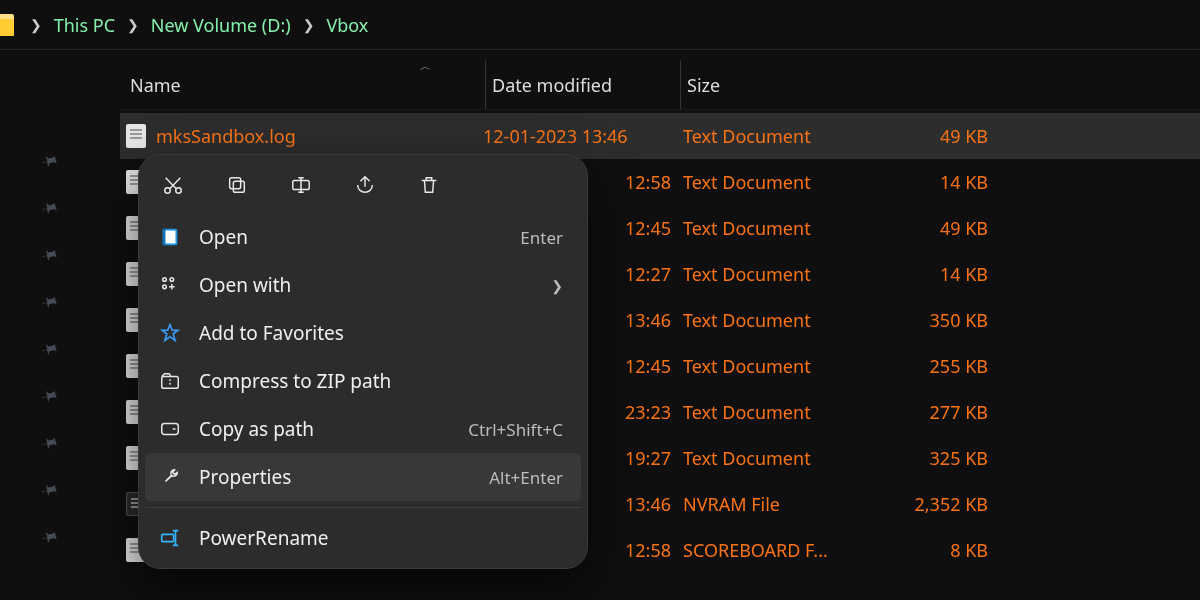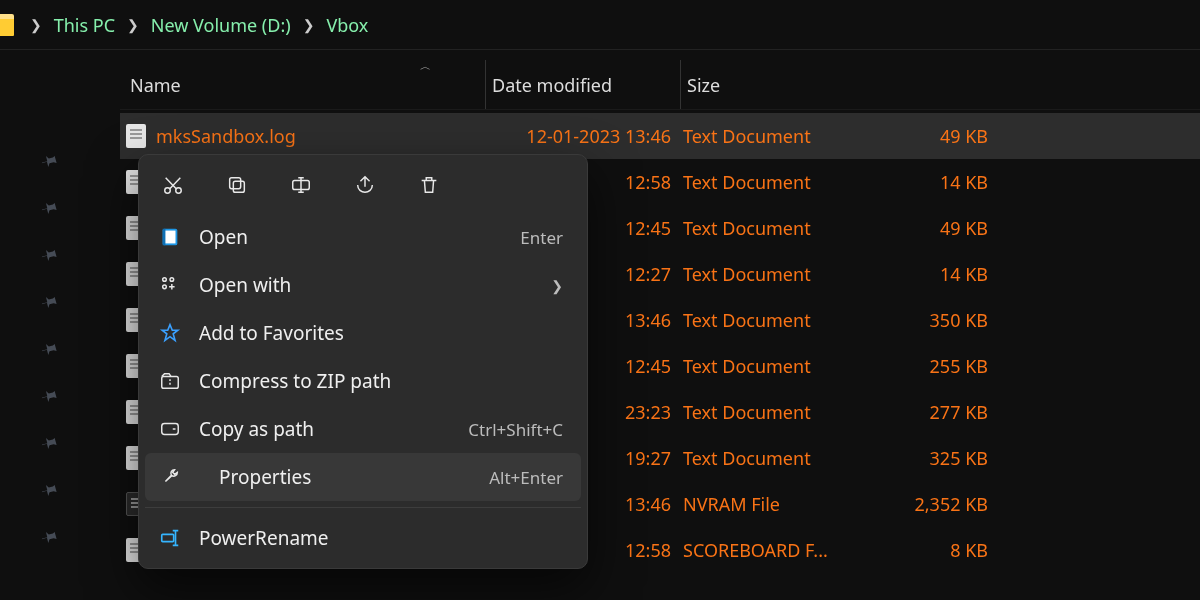--- a/index.html
+++ b/index.html
@@ -26,26 +26,26 @@
   .rows { position:absolute; left:120px; top:113px; right:0; }
   .row { display:grid; grid-template-columns:363px 200px 200px 115px; align-items:center; height:46px; color:#f97316; font-size:18px; }
   .row.sel { background:#2d2d2d; }
   .name-cell { display:flex; align-items:center; gap:10px; overflow:hidden; white-space:nowrap; }
   .file-ico { width:20px; height:24px; background:#e6e6e6; border-radius:2px; position:relative; flex:none; margin-left:6px; }
   .file-ico.dark { background:#2b2b2b; border:1px solid #555; }
   .file-ico::before { content:""; position:absolute; left:4px; right:4px; top:5px; height:2px; background:#999; box-shadow:0 4px 0 #999, 0 8px 0 #999; }
   .size-cell { text-align:right; padding-right:10px; }
 
   
-  .menu { position:absolute; left:138px; top:154px; width:450px; background:#2c2c2c; border:1px solid #3a3a3a; border-radius:10px; padding:10px 6px 6px 6px; box-shadow:0 20px 50px rgba(0,0,0,.6); }
+  .menu { position:absolute; left:138px; top:154px; width:450px; background:#2c2c2c; border:1px solid #3a3a3a; border-radius:22px; padding:10px 6px 6px 6px; box-shadow:0 20px 50px rgba(0,0,0,.6); }
   .menu-icons { display:flex; gap:32px; padding:6px 8px 14px 12px; }
   .mi { width:32px; height:28px; display:flex; align-items:center; justify-content:center; color:#e8e8e8; cursor:pointer; }
   .mi svg { width:22px; height:22px; stroke:#e8e8e8; fill:none; stroke-width:1.6; }
   .menu-item { display:flex; align-items:center; height:48px; padding:0 18px 0 12px; border-radius:6px; cursor:pointer; font-size:19px; }
-  .menu-item:hover, .menu-item.hover { background:#383838;gap:20px; }
+  .menu-item:hover, .menu-item.hover { background:#383838; }
   .menu-item .mico { width:26px; height:26px; margin-right:16px; display:flex; align-items:center; justify-content:center; }
   .menu-item .mico svg { width:22px; height:22px; }
   .menu-item .lbl { flex:1; color:#efefef; }
   .menu-item .short { color:#bcbcbc; font-size:17px; }
   .menu-sep { height:1px; background:#3d3d3d; margin:6px 0; }
   .chev-right { color:#bcbcbc; font-size:14px; }
 </style>
 </head>
 <body>
 
@@ -115,21 +115,21 @@
   <div class="col-sep">Date modified</div>
   <div class="col-sep">Size</div>
 </div>
 
 <div class="rows" id="rows">
     <div class="row sel">
       <div class="name-cell">
         <span class="file-ico"></span>
         <span>mksSandbox.log</span>
       </div>
-      <div style="text-align:right;padding-right:12px">12-01-2023 13:46</div>
+      <div style="text-align:left;padding-right:12px">12-01-2023 13:46</div>
       <div>Text Document</div>
       <div class="size-cell">49 KB</div>
     </div>
     <div class="row">
       <div class="name-cell">
         <span class="file-ico"></span>
         <span></span>
       </div>
       <div style="text-align:right;padding-right:12px">12:58</div>
       <div>Text Document</div>

